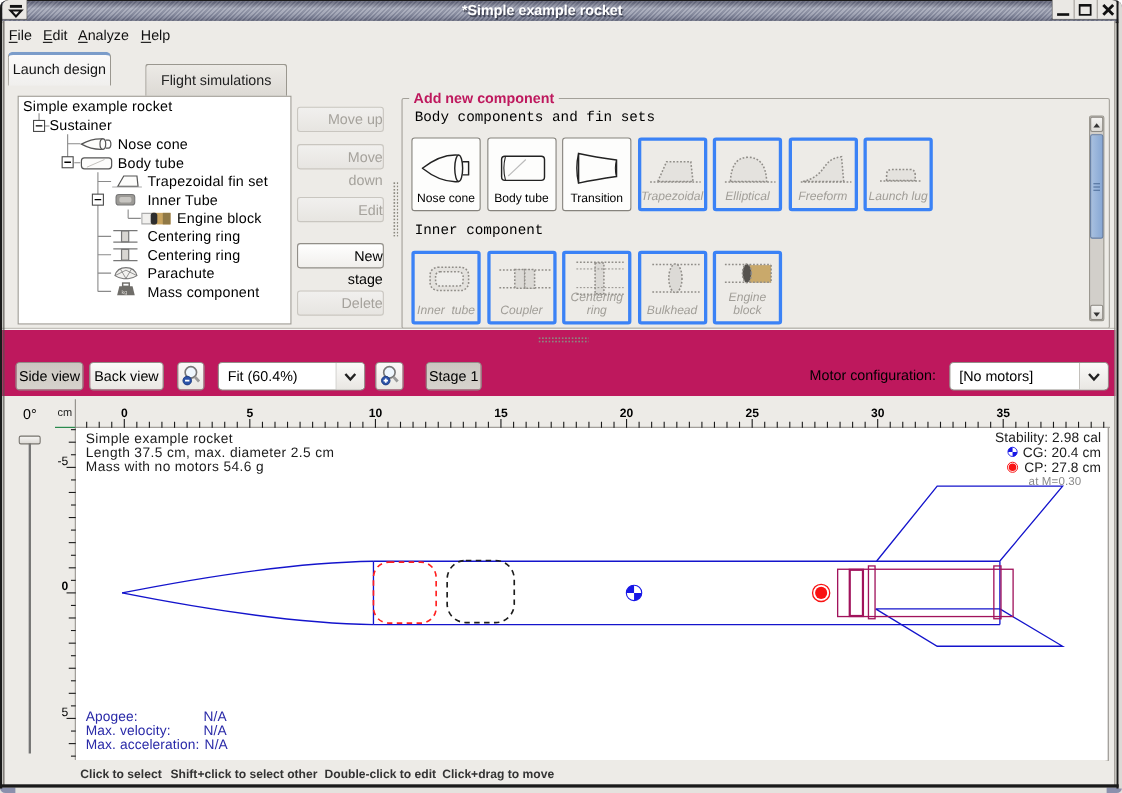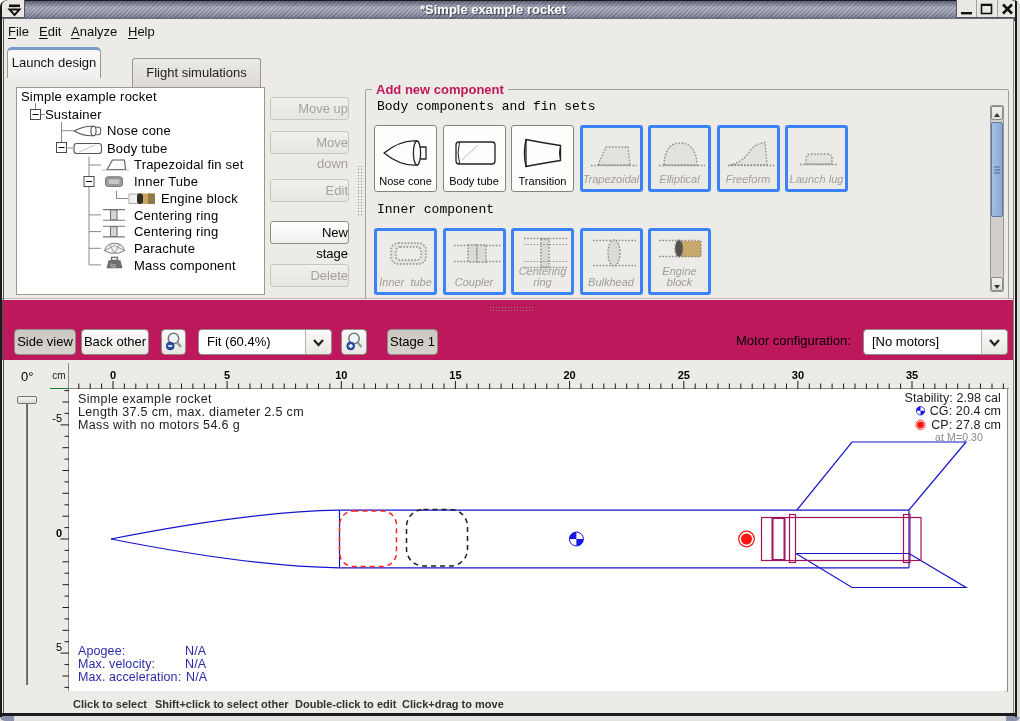--- a/index.html
+++ b/index.html
@@ -382,21 +382,21 @@
             </svg>
       </div>
     </div>
   </div>
 
   <div style="position:absolute;left:2px;top:298px;width:1012px;height:1px;background:#bab7b1"></div>
   <div style="position:absolute;left:2px;top:299px;width:1012px;height:1px;background:#f6f5f3"></div>
   <div id="toolbar">
     <div id="divider-dots"></div>
     <div class="tbtn pressed" style="left:12px; width:62px">Side view</div>
-    <div class="tbtn" style="left:79px; width:68px">Back other</div>
+    <div class="tbtn" style="left:79px; width:68px">Back view</div>
     <div class="tbtn" style="left:159px; width:25px">
       <svg width="23" height="24" viewBox="0 0 23 24">
             <g>
         <circle cx="11.5" cy="8.5" r="5.2" fill="#eef6fd" stroke="#777" stroke-width="1.5"></circle>
         <line x1="15.2" y1="12.6" x2="19" y2="16.8" stroke="#9a9a9a" stroke-width="2.6"></line>
         <circle cx="8.2" cy="16" r="3.9" fill="#2b52a8" stroke="#1c3a7e" stroke-width="0.8"></circle>
         <line x1="6.2" y1="16" x2="10.2" y2="16" stroke="#fff" stroke-width="1.6"></line>
       </g>
           </svg>
     </div>

